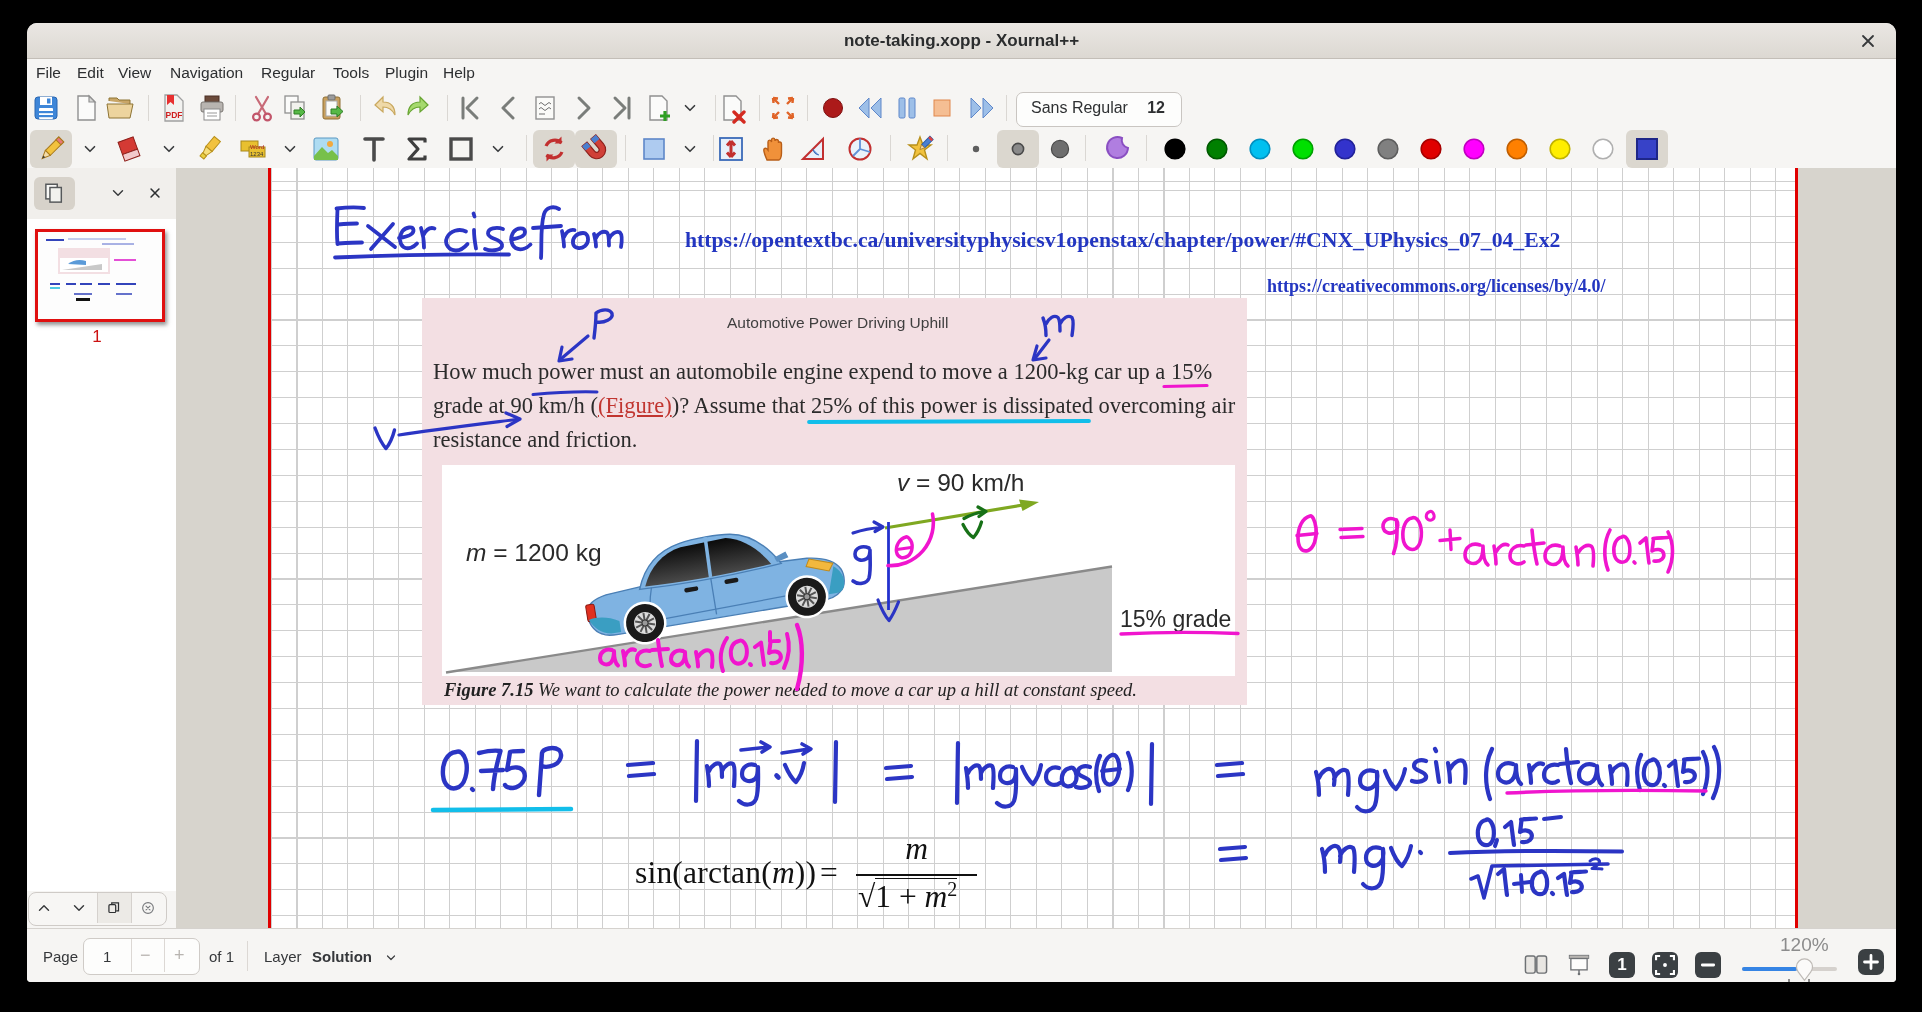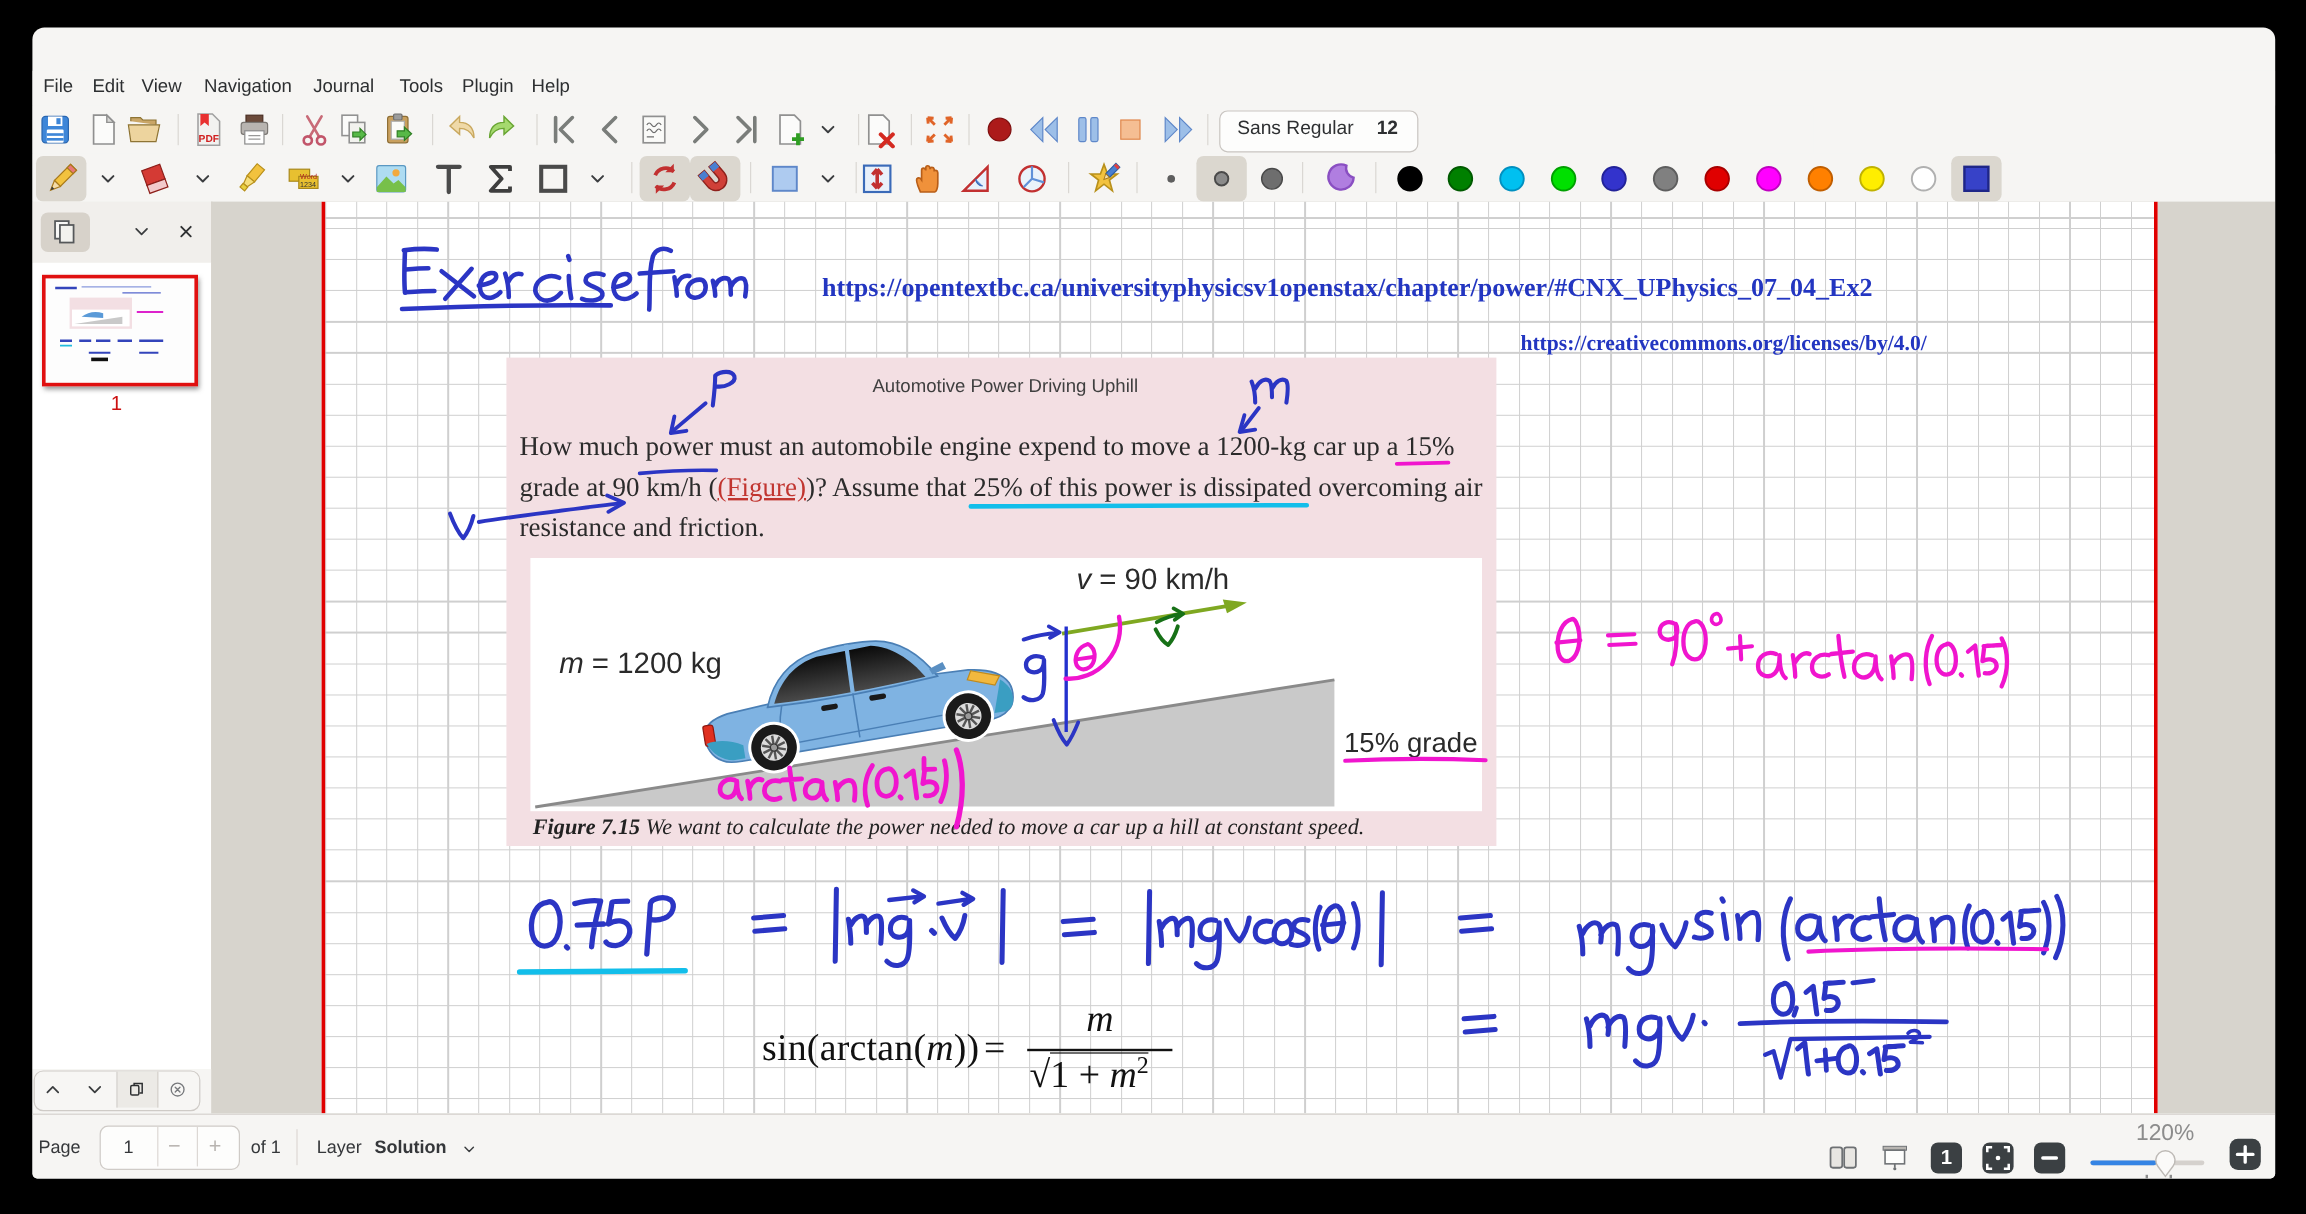--- a/index.html
+++ b/index.html
@@ -31,26 +31,32 @@
 #figbox{position:absolute;left:20px;top:167px;width:793px;height:211px;background:#FFFFFF;}
 .serif{font-family:"Liberation Serif",serif;}
 .ptxt{position:absolute;font-family:"Liberation Serif",serif;font-size:22.5px;color:#2B2B2B;white-space:nowrap;}
 .figred{color:#C13530;text-decoration:underline;}
 svg{display:block;}
 #ink{position:absolute;left:149px;top:145px;width:1720px;height:760px;pointer-events:none;}
 </style>
 </head>
 <body>
 <div id="win">
+  <div id="titlebar">
+    <div id="title">note-taking.xopp - Xournal++</div>
+    <svg id="closex" viewBox="0 0 16 16">
+        <path d="M3 3 L13 13 M13 3 L3 13" stroke="#36383A" stroke-width="1.8" stroke-linecap="round"></path>
+      </svg>
+  </div>
   <div id="menubar">
     <div class="mi" style="left:9px">File</div>
     <div class="mi" style="left:50px">Edit</div>
     <div class="mi" style="left:91px">View</div>
     <div class="mi" style="left:143px">Navigation</div>
-    <div class="mi" style="left:234px">Journal</div>
+    <div class="mi" style="left:234px">Regular</div>
     <div class="mi" style="left:306px">Tools</div>
     <div class="mi" style="left:358px">Plugin</div>
     <div class="mi" style="left:416px">Help</div>
   </div>
   <div id="tb1">
       <div class="ic" style="left:3px;top:4px;width:32px;height:32px;">
         <svg viewBox="0 0 32 32" width="100%" height="100%">
           <rect x="5" y="5" width="22" height="22" rx="3" fill="#3E86D8" stroke="#2A66B0"></rect>
           <path d="M10 5 h12 v8 h-12 z" fill="#FFF"></path>
           <rect x="17" y="6.5" width="3.5" height="5" fill="#3E86D8"></rect>
@@ -571,21 +577,21 @@
         <div class="serif" style="position:absolute;left:414px;top:60px;font-size:21.7px;font-weight:bold;color:#2336C1;white-space:nowrap;">https://opentextbc.ca/universityphysicsv1openstax/chapter/power/#CNX_UPhysics_07_04_Ex2</div>
         <div class="serif" style="position:absolute;left:996px;top:108px;font-size:18px;font-weight:bold;color:#2336C1;white-space:nowrap;">https://creativecommons.org/licenses/by/4.0/</div>
         <div class="serif" style="position:absolute;left:364px;top:687px;font-size:31.5px;color:#111;white-space:nowrap;letter-spacing:0.2px;">sin(arctan(<i>m</i>))</div>
         <div class="serif" style="position:absolute;left:549px;top:687px;font-size:31.5px;color:#111;">=</div>
         <div class="serif" style="position:absolute;left:585px;top:663px;width:121px;text-align:center;font-size:31.5px;color:#111;"><i>m</i></div>
         <div style="position:absolute;left:585px;top:706px;width:121px;height:2px;background:#111;"></div>
         <div class="serif" style="position:absolute;left:587px;top:709px;font-size:31.5px;color:#111;white-space:nowrap;">√<span style="border-top:1.8px solid #111;">1 + <i>m</i><sup style="font-size:20px;">2</sup></span></div>
       </div>
   </div>
   <div id="statusbar">
-      <div class="sb-txt" style="left:5px;top:19px;">Page</div>
+      <div class="sb-txt" style="left:16px;top:19px;">Page</div>
       <div style="position:absolute;left:56px;top:9px;width:115px;height:35px;background:#FDFDFC;border:1px solid #CFCBC7;border-radius:7px;"></div>
       <div class="sb-txt" style="left:76px;top:19px;">1</div>
       <div style="position:absolute;left:104px;top:10px;width:1px;height:33px;background:#DCD8D4;"></div>
       <div style="position:absolute;left:137px;top:10px;width:1px;height:33px;background:#DCD8D4;"></div>
       <div style="position:absolute;left:113px;top:16px;font-size:18px;color:#B8B4B0;">−</div>
       <div style="position:absolute;left:147px;top:16px;font-size:18px;color:#B8B4B0;">+</div>
       <div class="sb-txt" style="left:182px;top:19px;">of 1</div>
       <div style="position:absolute;left:220px;top:12px;width:1px;height:30px;background:#DCD8D4;"></div>
       <div class="sb-txt" style="left:237px;top:19px;">Layer</div>
       <div class="sb-txt" style="left:285px;top:19px;font-weight:bold;">Solution</div>

